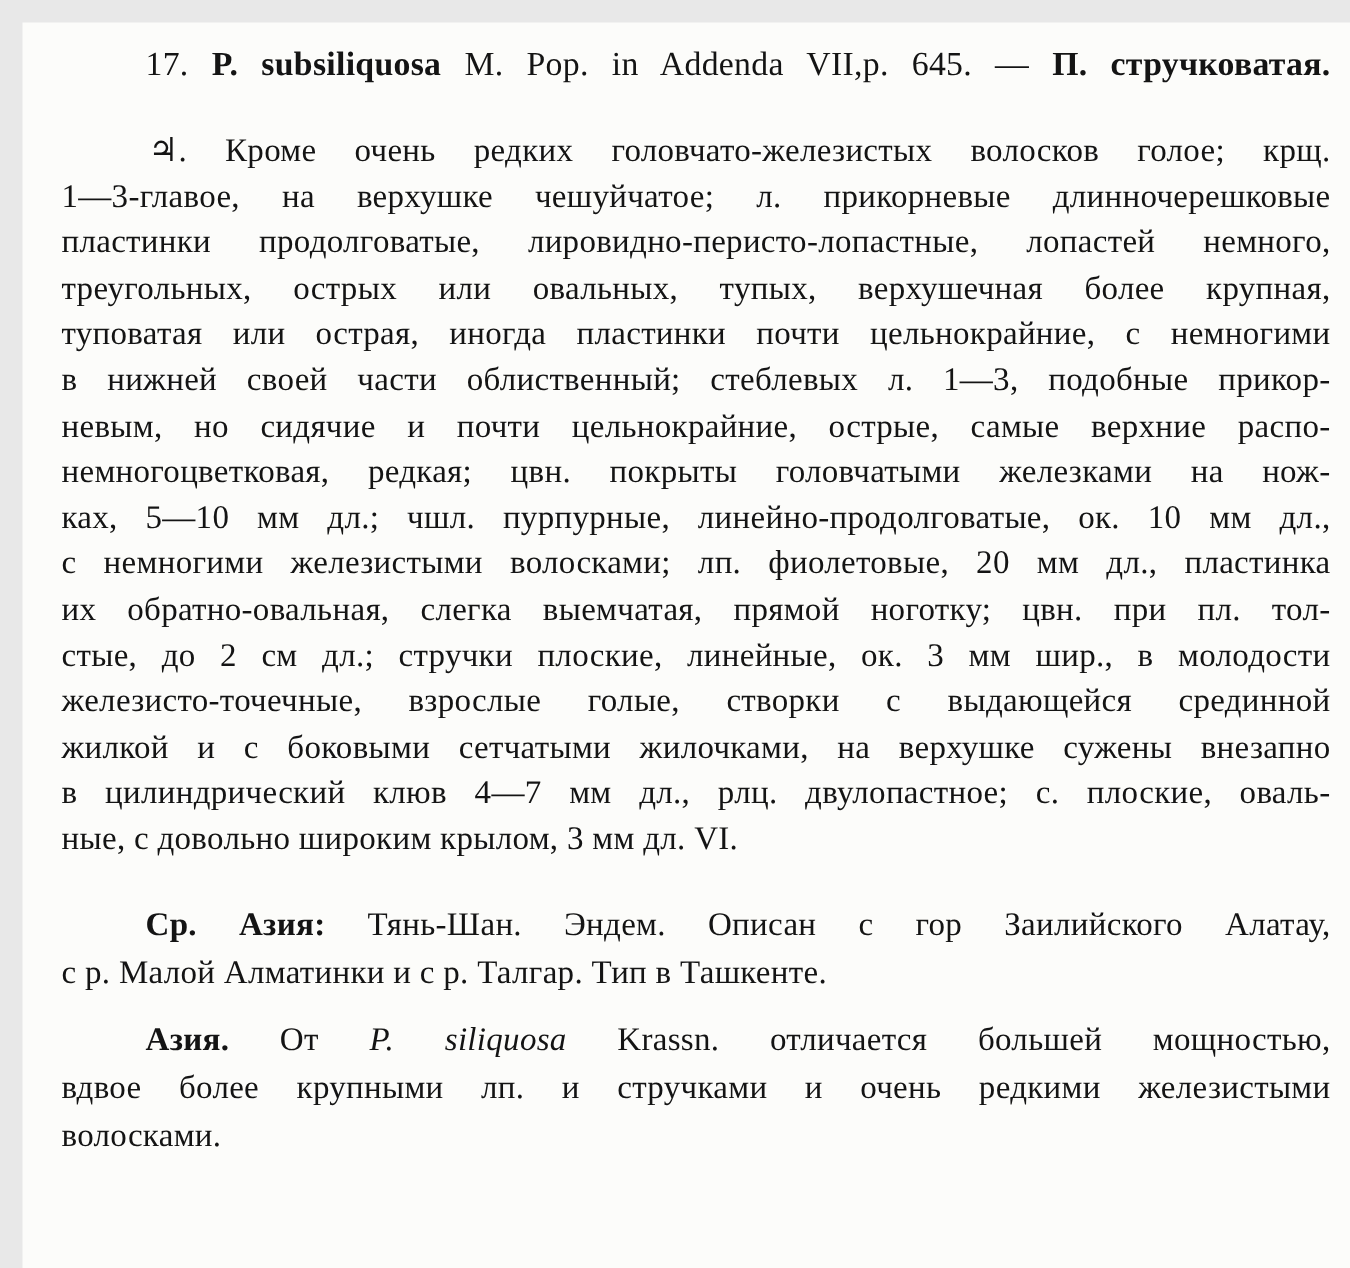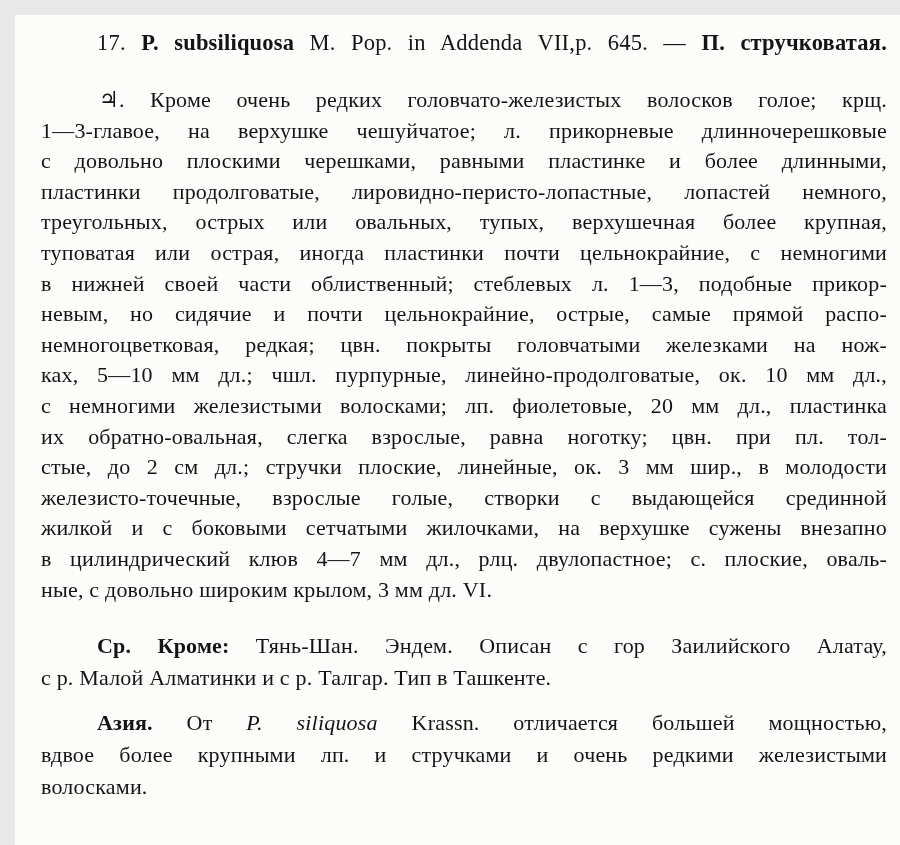--- a/index.html
+++ b/index.html
@@ -51,40 +51,39 @@
   <div class="heading jline">
     <span>17.</span>
     <b>P. subsiliquosa</b>
     <span>M. Pop. in Addenda VII,p. 645. —</span>
     <b>П. стручковатая.</b>
   </div>
 
   <div class="desc">
     <div class="dline jline first">♃. Кроме очень редких головчато-железистых волосков голое; крщ.</div>
     <div class="dline jline">1—3-главое, на верхушке чешуйчатое; л. прикорневые длинночерешковые</div>
-    <div class="dline jline">с довольно плоскими черешками, равными пластинке и более длинными,</div>
     <div class="dline jline">пластинки продолговатые, лировидно-перисто-лопастные, лопастей немного,</div>
     <div class="dline jline">треугольных, острых или овальных, тупых, верхушечная более крупная,</div>
     <div class="dline jline">туповатая или острая, иногда пластинки почти цельнокрайние, с немногими</div>
     <div class="dline jline">в нижней своей части облиственный; стеблевых л. 1—3, подобные прикор-</div>
-    <div class="dline jline">невым, но сидячие и почти цельнокрайние, острые, самые прямой распо-</div>
+    <div class="dline jline">невым, но сидячие и почти цельнокрайние, острые, самые верхние распо-</div>
     <div class="dline jline">немногоцветковая, редкая; цвн. покрыты головчатыми железками на нож-</div>
     <div class="dline jline">ках, 5—10 мм дл.; чшл. пурпурные, линейно-продолговатые, ок. 10 мм дл.,</div>
     <div class="dline jline">с немногими железистыми волосками; лп. фиолетовые, 20 мм дл., пластинка</div>
-    <div class="dline jline">их обратно-овальная, слегка взрослые, равна ноготку; цвн. при пл. тол-</div>
+    <div class="dline jline">их обратно-овальная, слегка выемчатая, прямой ноготку; цвн. при пл. тол-</div>
     <div class="dline jline">стые, до 2 см дл.; стручки плоские, линейные, ок. 3 мм шир., в молодости</div>
     <div class="dline jline">железисто-точечные, взрослые голые, створки с выдающейся срединной</div>
     <div class="dline jline">жилкой и с боковыми сетчатыми жилочками, на верхушке сужены внезапно</div>
     <div class="dline jline">в цилиндрический клюв 4—7 мм дл., рлц. двулопастное; с. плоские, оваль-</div>
     <div class="dline leftline">ные, с довольно широким крылом, 3 мм дл. VI.</div>
   </div>
 
   <div class="dist">
     <div class="dline jline first">
-      <b>Ср. Кроме:</b>
+      <b>Ср. Азия:</b>
       <span>Тянь-Шан. Эндем. Описан с гор Заилийского Алатау,</span>
     </div>
     <div class="dline leftline">с р. Малой Алматинки и с р. Талгар. Тип в Ташкенте.</div>
   </div>
 
   <div class="note">
     <div class="dline jline first">
       <b>Азия.</b>
       <span>От</span>
       <i>P. siliquosa</i>

